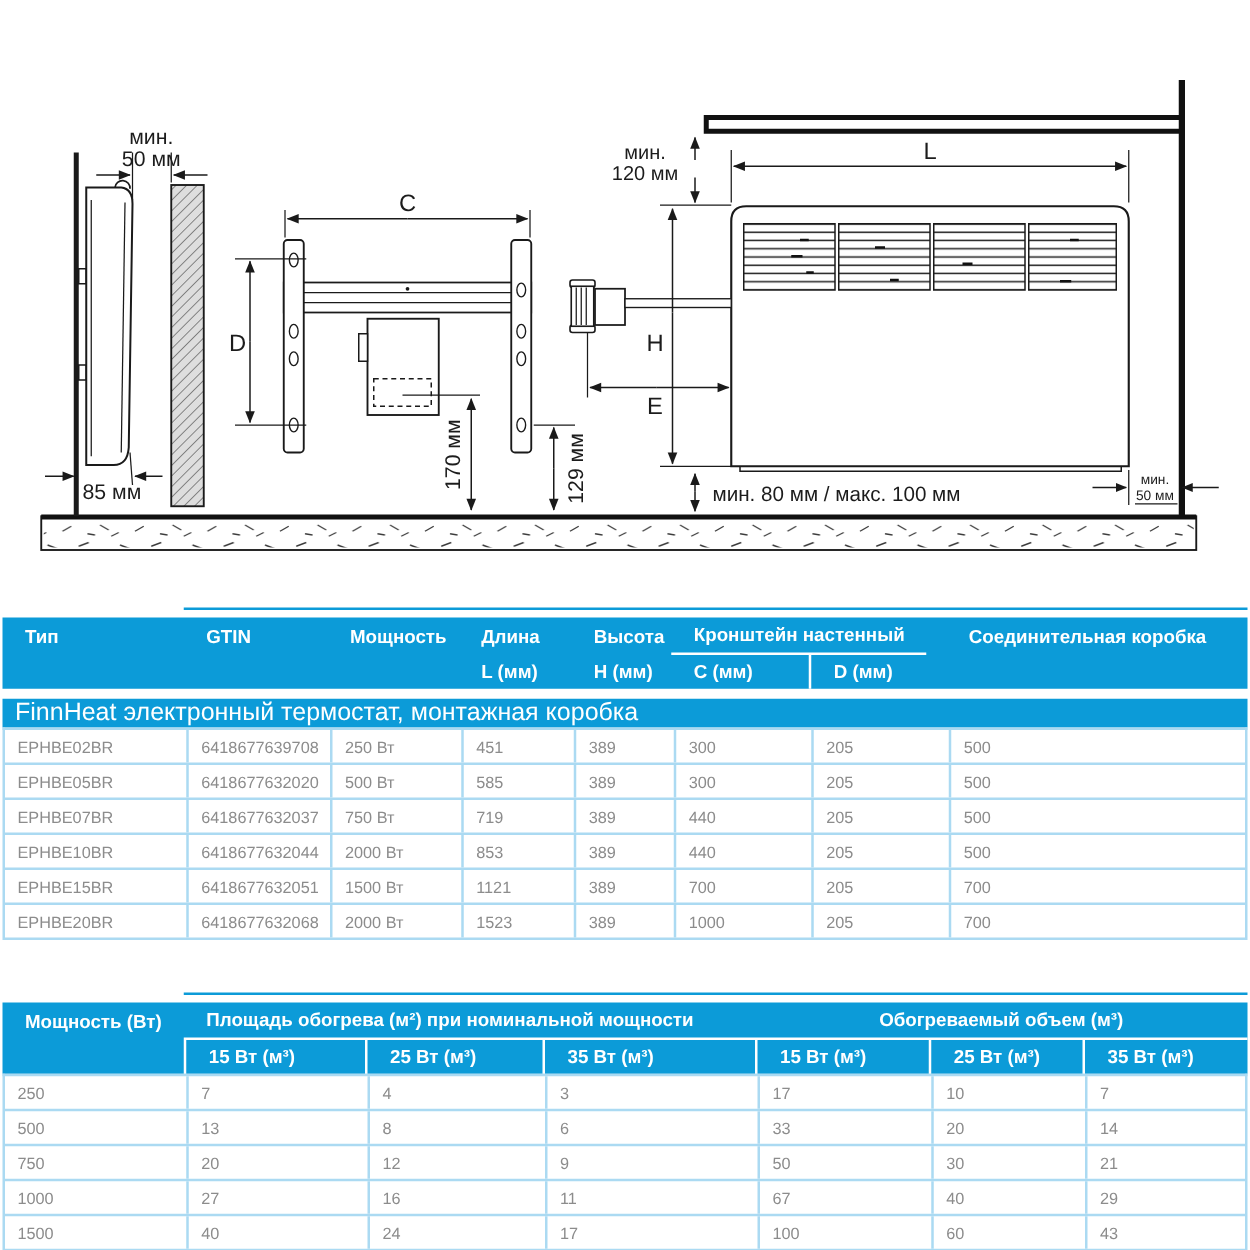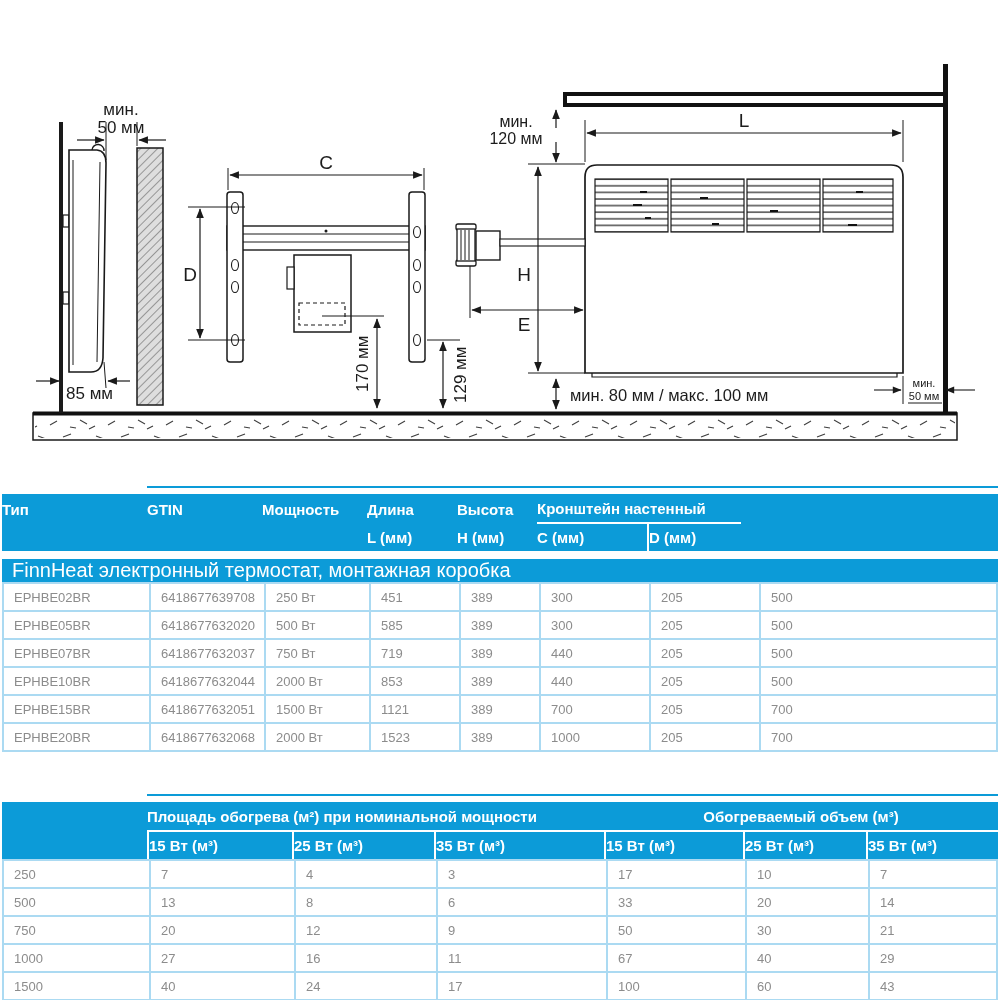--- a/index.html
+++ b/index.html
@@ -14,21 +14,21 @@
   html,body{width:1000px;background:#fff;font-family:"Liberation Sans","DejaVu Sans",sans-serif}
   body{height:1000px;overflow:hidden}
   .diagram-wrap{width:924px;height:486px}
   svg text{font-family:"Liberation Sans","DejaVu Sans",sans-serif;fill:#1c1c1c}
   .tables{margin:0 2px}
   .topline{height:2px;background:var(--blue);margin-left:145px;margin-bottom:6px}
   
   .thead{display:grid;background:var(--blue);color:#fff;font-weight:bold;font-size:15px}
   .t1h{grid-template-columns:var(--t1);grid-template-rows:30px 27px}
   .t2h{grid-template-columns:var(--t2);grid-template-rows:30px 27px}
-  .hc{padding-left:0;display:flex;align-items:center;white-space:nowrap}
+  .hc{padding-left:18px;display:flex;align-items:center;white-space:nowrap}
   .r1{grid-row:1}.r2{grid-row:2}
   .c1{grid-column:1}.c2{grid-column:2}.c3{grid-column:3}.c4{grid-column:4}
   .c5{grid-column:5}.c6{grid-column:6}.c7{grid-column:7}.c8{grid-column:8}
   .span67{grid-column:6/8;margin-right:16px;border-bottom:2px solid #fff}
   .span24{grid-column:2/5;border-bottom:2px solid #fff}
   .span57{grid-column:5/8;border-bottom:2px solid #fff;justify-content:center;padding-left:0}
   .wdiv{border-left:2px solid #fff}
   
   .sect{height:23px;margin-top:8px;background:var(--blue);color:#fff;font-size:20px;
         display:flex;align-items:center;padding-left:10px}
@@ -222,20 +222,21 @@
       <div class="hc r1 c1">Тип</div>
       <div class="hc r1 c2">GTIN</div>
       <div class="hc r1 c3">Мощность</div>
       <div class="hc r1 c4">Длина</div>
       <div class="hc r2 c4">L (мм)</div>
       <div class="hc r1 c5">Высота</div>
       <div class="hc r2 c5">H (мм)</div>
       <div class="hc r1 span67">Кронштейн настенный</div>
       <div class="hc r2 c6">C (мм)</div>
       <div class="hc r2 c7 wdiv">D (мм)</div>
+      <div class="hc r1 c8">Соединительная коробка</div>
     </div>
     <div class="sect">FinnHeat электронный термостат, монтажная коробка</div>
     <div class="tbody">
       <div class="row t1r">
         <div class="c">EPHBE02BR</div>
           <div class="c">6418677639708</div>
           <div class="c">250 Вт</div>
           <div class="c">451</div>
           <div class="c">389</div>
           <div class="c">300</div>
@@ -291,20 +292,21 @@
           <div class="c">1000</div>
           <div class="c">205</div>
           <div class="c">700</div>
       </div>
     </div>
   </div>
 
   <div class="t2block">
     <div class="topline"></div>
     <div class="thead t2h">
+      <div class="hc r1 c1">Мощность (Вт)</div>
       <div class="hc r1 span57">Обогреваемый объем (м³)</div>
       <div class="hc r1 span24">Площадь обогрева (м²) при номинальной мощности</div>
       <div class="hc r2 c2 wdiv">15 Вт (м³)</div>
       <div class="hc r2 c3 wdiv">25 Вт (м³)</div>
       <div class="hc r2 c4 wdiv">35 Вт (м³)</div>
       <div class="hc r2 c5 wdiv">15 Вт (м³)</div>
       <div class="hc r2 c6 wdiv">25 Вт (м³)</div>
       <div class="hc r2 c7 wdiv">35 Вт (м³)</div>
     </div>
     <div class="tbody">

